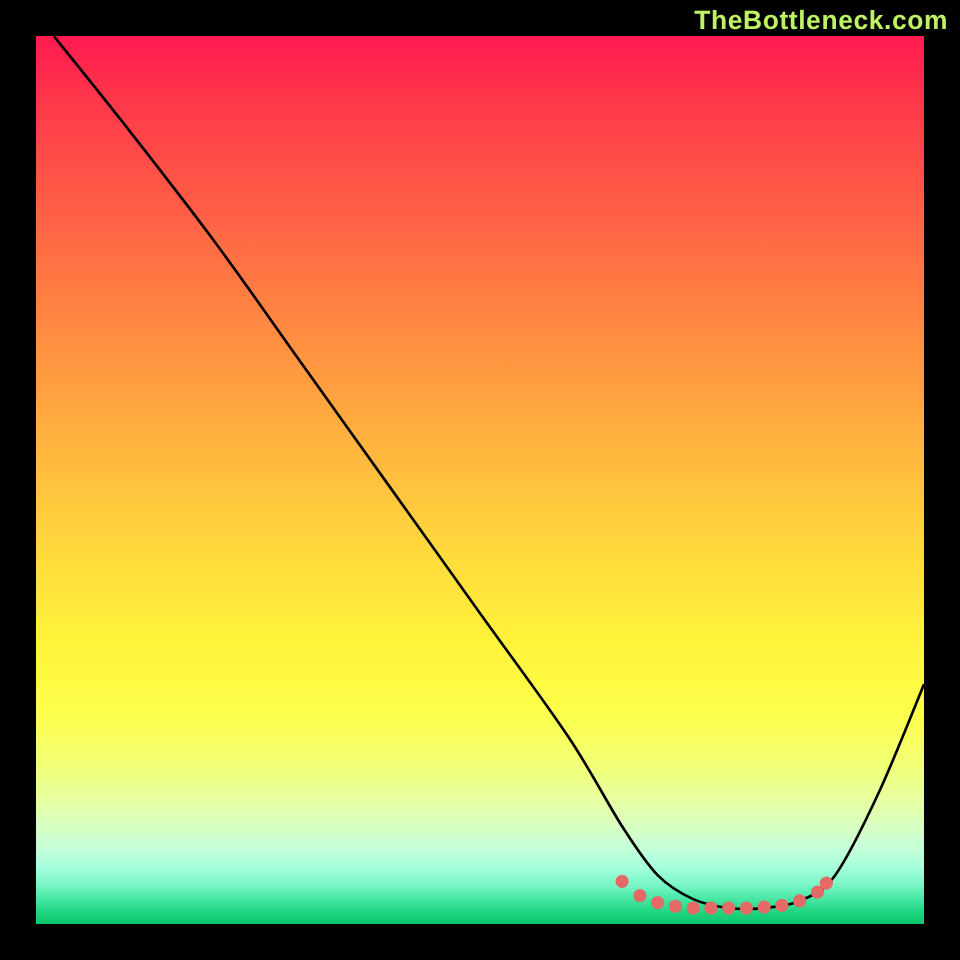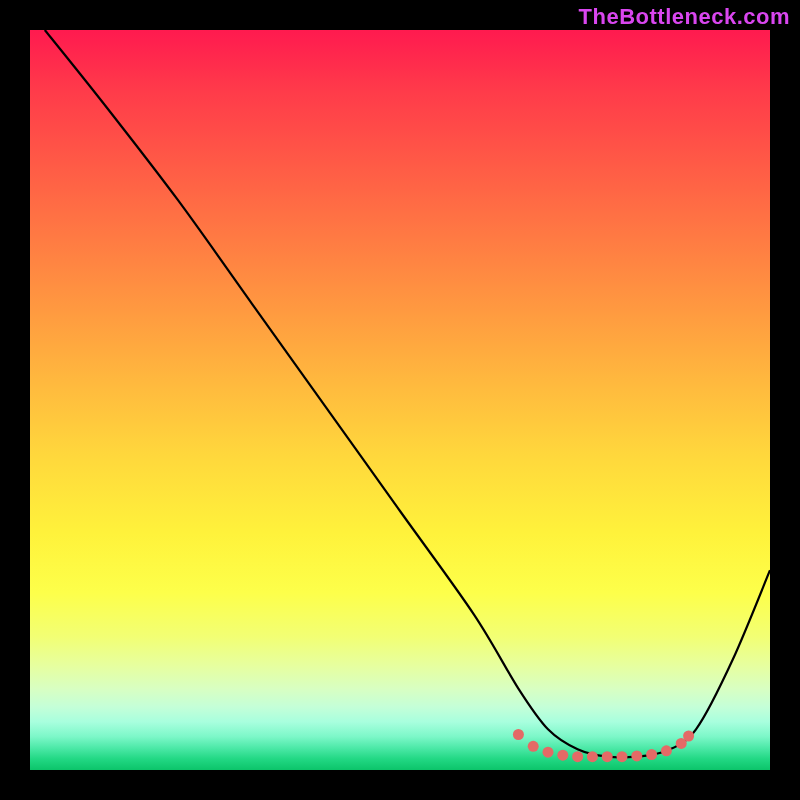--- a/index.html
+++ b/index.html
@@ -14,21 +14,21 @@
   .frame {
     position: relative;
     width: 800px;
     height: 800px;
     background: #000;
   }
   .watermark {
     position: absolute;
     top: 4px;
     right: 10px;
-    color: #d946ef;
+    color: #bef264;
     font-size: 22px;
     font-weight: 600;
     letter-spacing: 0.5px;
     z-index: 3;
   }
   .plot-area {
     position: absolute;
     left: 30px;
     top: 30px;
     width: 740px;

